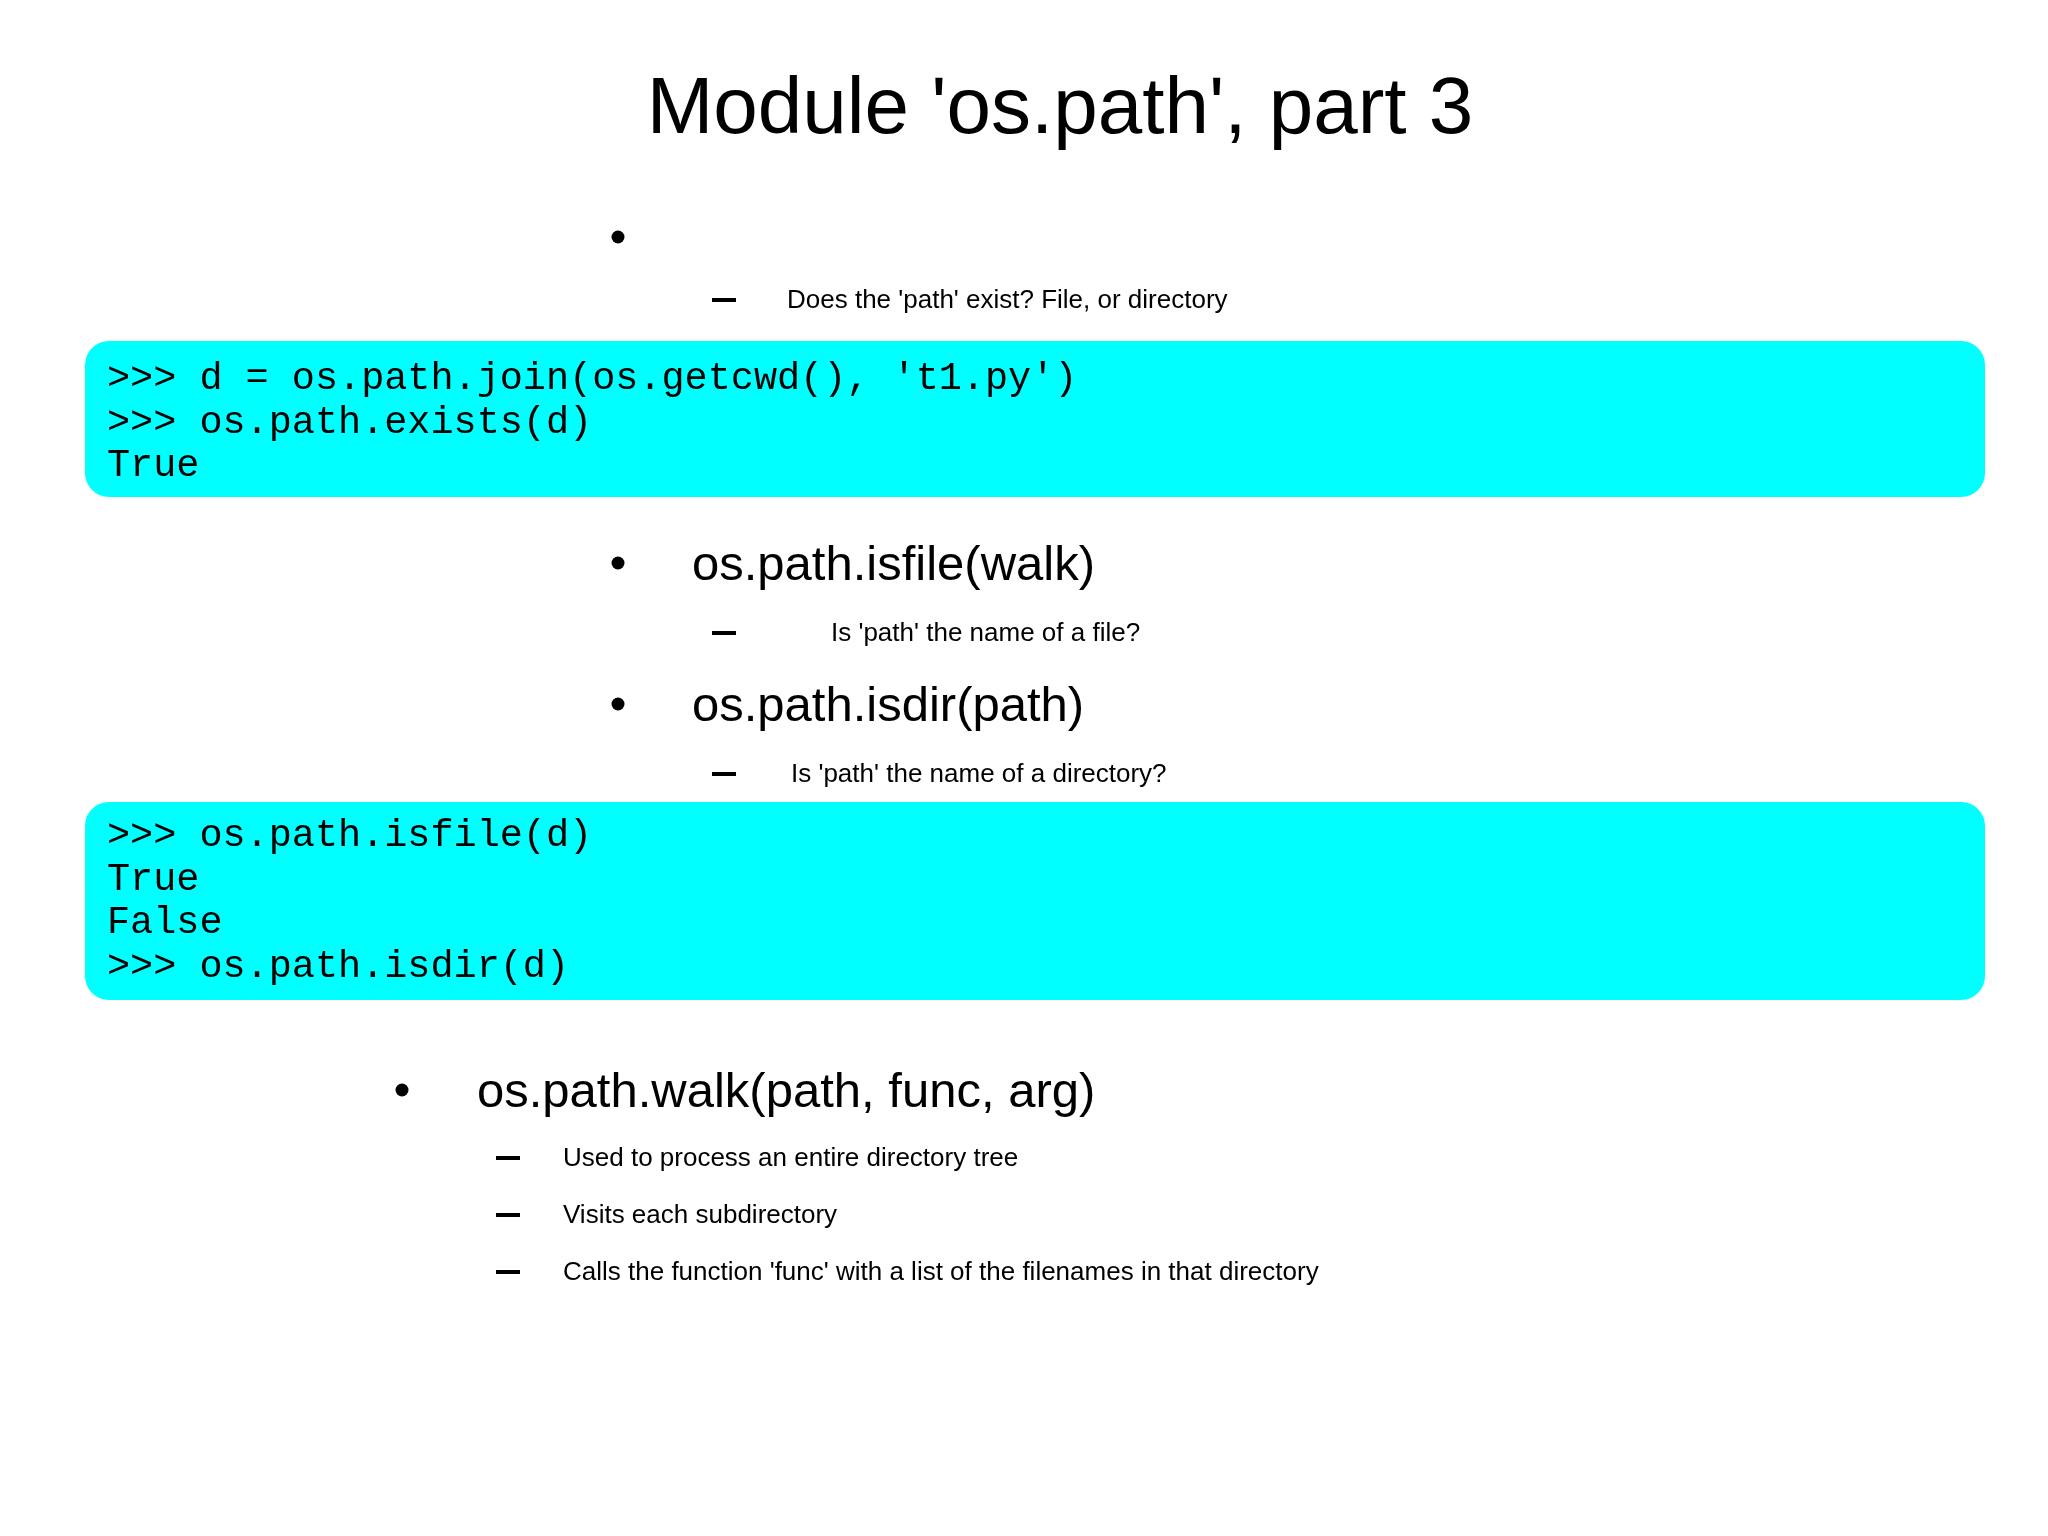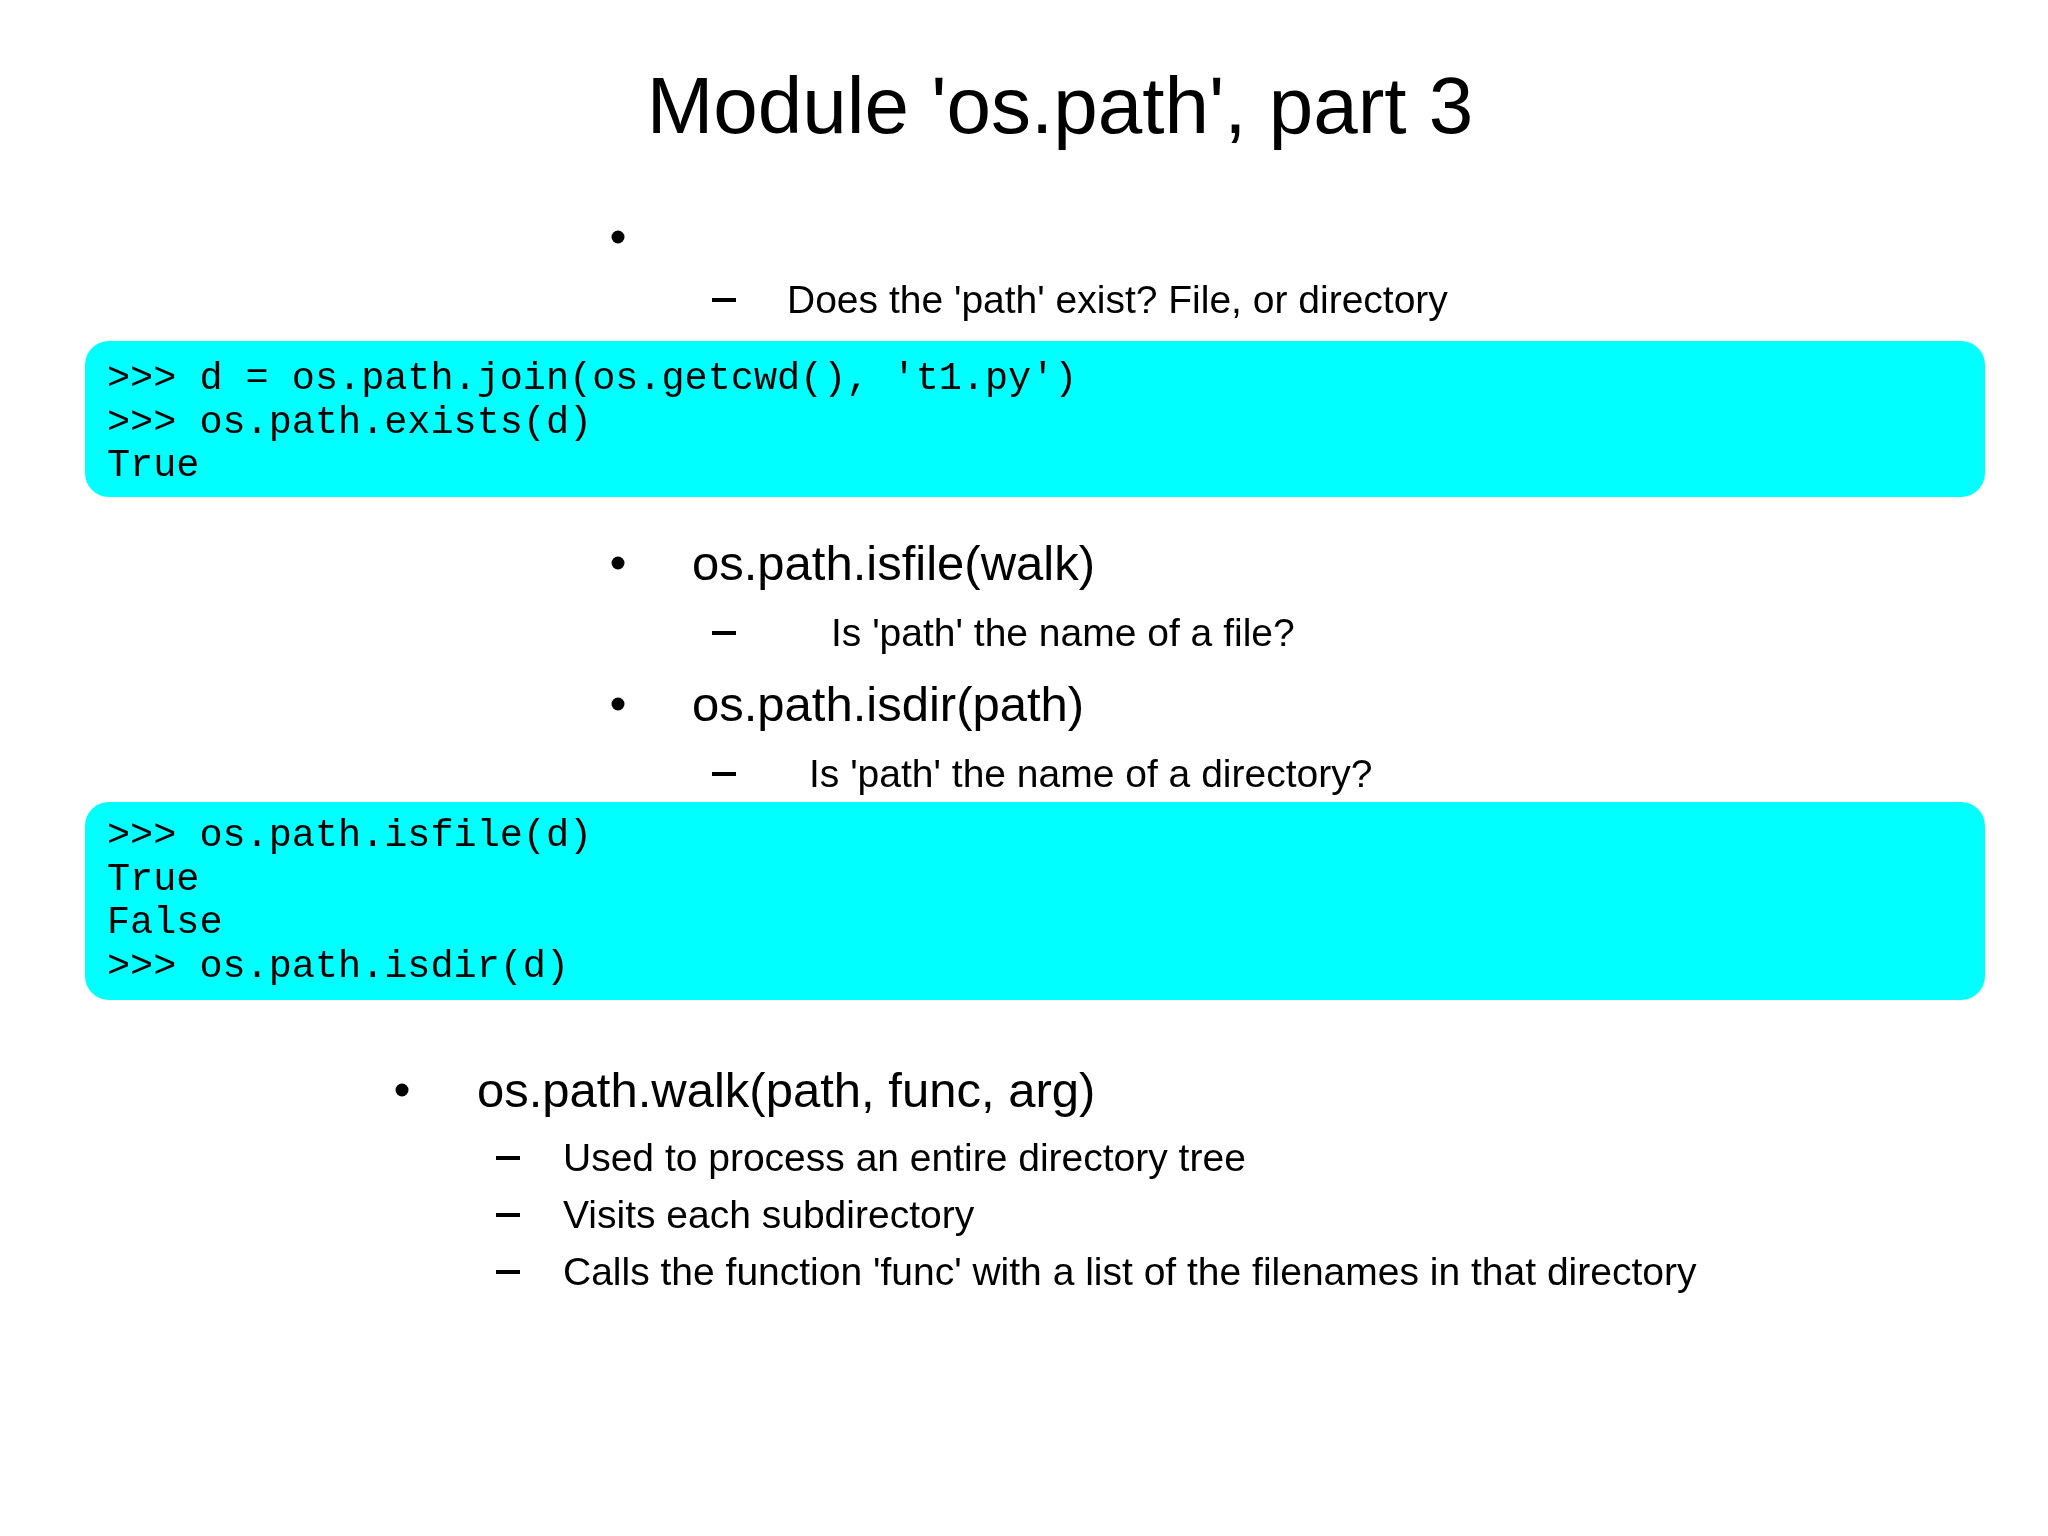--- a/index.html
+++ b/index.html
@@ -12,21 +12,21 @@
     overflow:hidden;
   }
   .title{
     position:absolute;top:58px;left:0;width:2048px;
     text-align:center;
     font-size:80px;line-height:1.2;
     color:#000000;white-space:nowrap;margin-left:36px;
   }
   .row{position:absolute;transform:translateY(-50%);white-space:nowrap;}
   .lvl1{font-size:49px;line-height:1.2;}
-  .lvl2{font-size:39px;line-height:1.2;}
+  .lvl2{font-size:26px;line-height:1.2;}
   .dot{
     position:absolute;width:13px;height:13px;border-radius:50%;
     background:#000000;transform:translate(-50%,-50%);
   }
   .dash{
     position:absolute;width:24px;height:4px;background:#000000;
     transform:translateY(-50%);
   }
   .codeblock{
     position:absolute;left:85px;width:1900px;
@@ -63,21 +63,21 @@
   <div class="dot" style="left:618px;top:563px;"></div>
   <div class="row lvl1" style="left:692px;top:563px;">os.path.isfile(walk)</div>
 
   <div class="dash" style="left:712px;top:633px;"></div>
   <div class="row lvl2" style="left:787px;top:633px;margin-left:44px;">Is 'path' the name of a file?</div>
 
   <div class="dot" style="left:618px;top:704px;"></div>
   <div class="row lvl1" style="left:692px;top:704px;">os.path.isdir(path)</div>
 
   <div class="dash" style="left:712px;top:774px;"></div>
-  <div class="row lvl2" style="left:809px;top:774px;text-align:center;">Is 'path' the name of a directory?</div>
+  <div class="row lvl2" style="left:791px;top:774px;text-align:center;">Is 'path' the name of a directory?</div>
 
   <div class="codeblock" id="code2">
     <div class="codeline">&gt;&gt;&gt; os.path.isfile(d)</div>
     <div class="codeline">True</div>
     <div class="codeline">False</div>
     <div class="codeline">&gt;&gt;&gt; os.path.isdir(d)</div>
   </div>
 
   <div class="dot" style="left:402px;top:1090px;"></div>
   <div class="row lvl1" style="left:477px;top:1090px;">os.path.walk(path, func, arg)</div>

